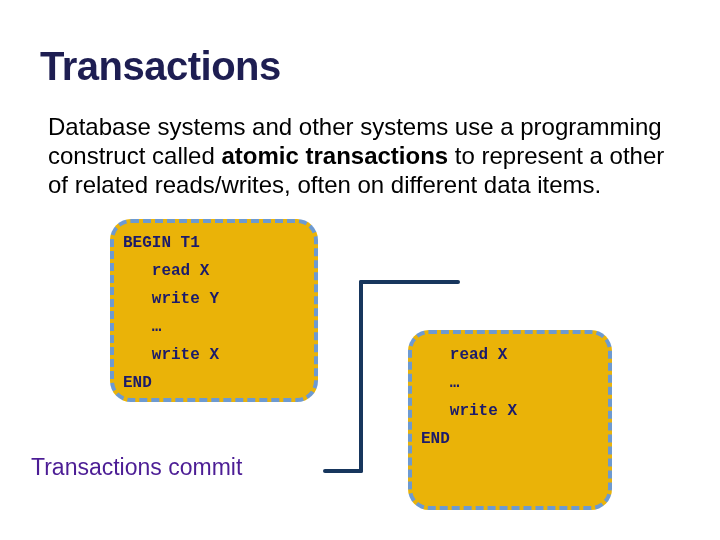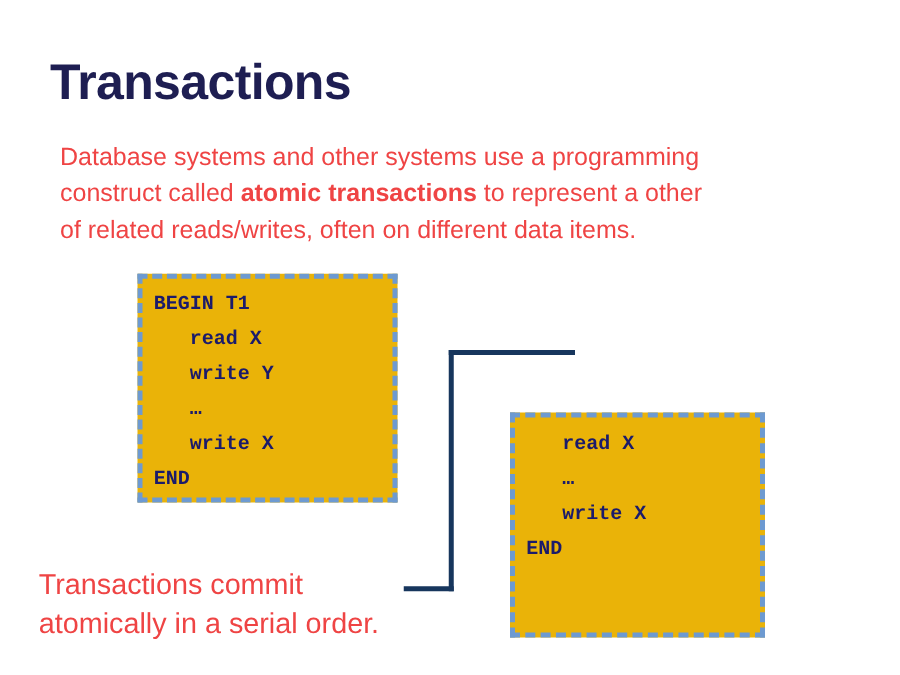--- a/index.html
+++ b/index.html
@@ -1,15 +1,15 @@
 <!DOCTYPE html>
 <html><head>
 <meta charset="utf-8">
 <style>
-  * { margin: 0; padding: 0; box-sizing: border-box; }
+  * { margin: 0; padding: 0; box-sizing: border-box; border-radius: 21px; }
   html, body { background: #ffffff; }
   .slide {
     position: relative;
     width: 720px;
     height: 540px;
     background: #ffffff;
     overflow: hidden;
     font-family: "Liberation Sans", sans-serif;
   }
   .slide-title {
@@ -19,23 +19,23 @@
     font-size: 40px;
     font-weight: bold;
     letter-spacing: -0.5px;
     color: #1e1e52;
     white-space: pre;
   }
   .body-paragraph {
     position: absolute;
     left: 48px;
     top: 112px;
-    font-size: 20px;
+    font-size: 24px;
     line-height: 29px;
-    color: #ef4444;
+    color: #000000;
   }
   .body-paragraph .pline { white-space: pre; }
   .body-paragraph .bold-seg { font-weight: bold; }
   .code-box {
     position: absolute;
     border: 4px dashed #6d9ad1;
     background: #eab308;
     color: #1b1b6b;
     font-family: "Liberation Mono", "DejaVu Sans Mono", monospace;
     font-weight: bold;
@@ -63,21 +63,21 @@
   }
   .connector-top-h    { left: 359px; top: 280px; width: 101px; height: 4px; }
   .connector-vertical { left: 359px; top: 280px; width: 4px;  height: 193px; }
   .connector-bottom-h { left: 323px; top: 469px; width: 40px; height: 4px; }
   .footer-note {
     position: absolute;
     left: 31px;
     top: 452px;
     font-size: 23px;
     line-height: 31px;
-    color: #ef4444;
+    color: #4c1d95;
   }
   .footer-note .nline { white-space: pre; }
 </style>
 </head>
 <body>
 
 <div class="slide">
 
   <div class="slide-title">Transactions</div>
 
@@ -102,16 +102,15 @@
     <div class="code-line">   write X</div>
     <div class="code-line">END</div>
   </div>
 
   <div class="connector-segment connector-top-h"></div>
   <div class="connector-segment connector-vertical"></div>
   <div class="connector-segment connector-bottom-h"></div>
 
   <div class="footer-note">
     <div class="nline">Transactions commit</div>
-    <div class="nline">atomically in a serial order.</div>
   </div>
 
 </div>
 
 </body></html>

